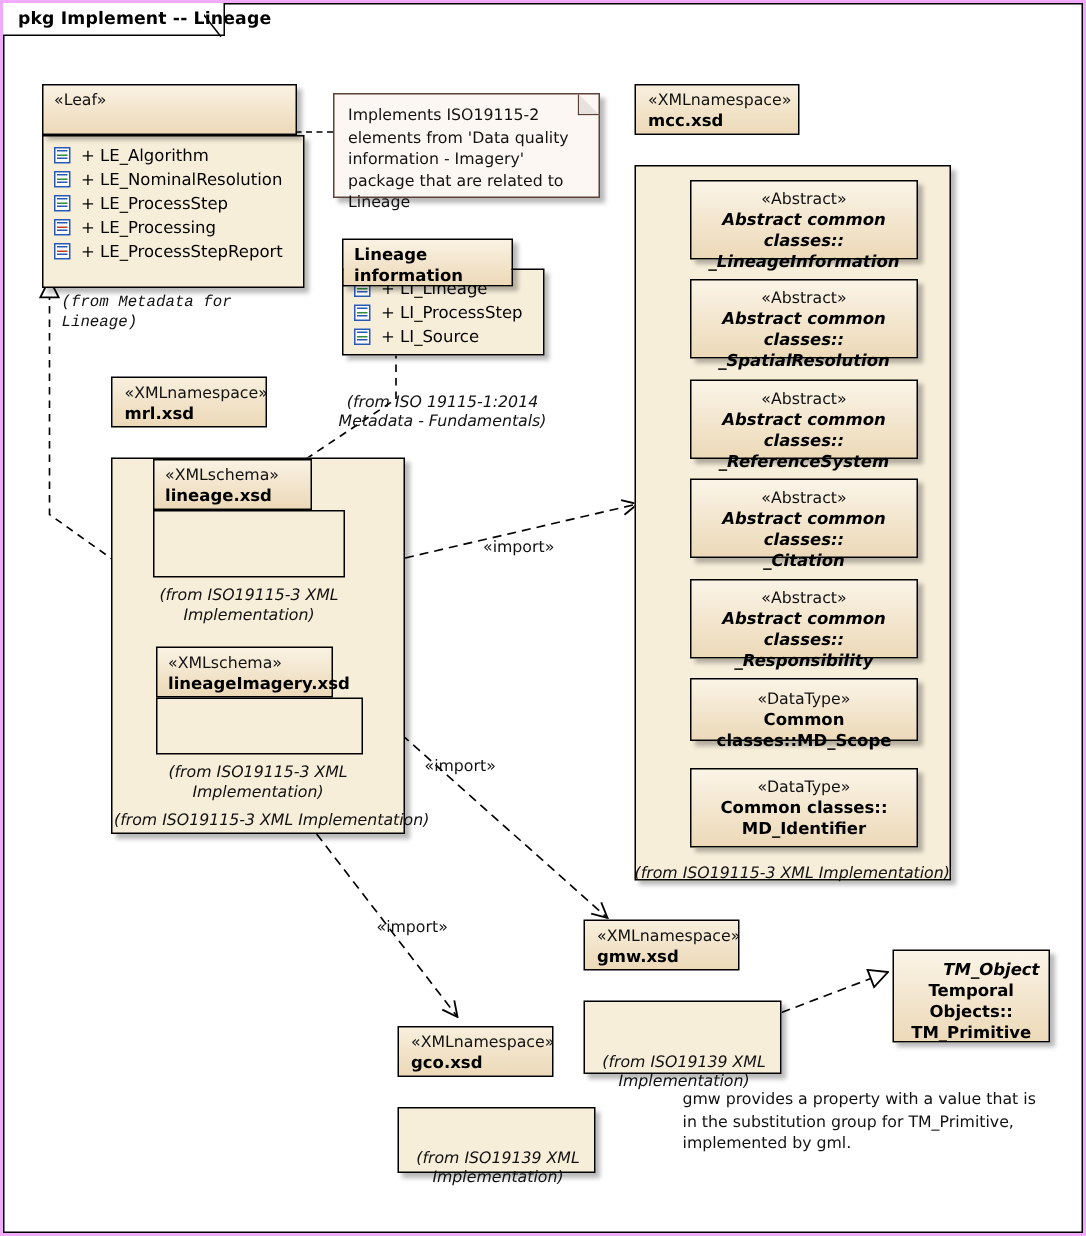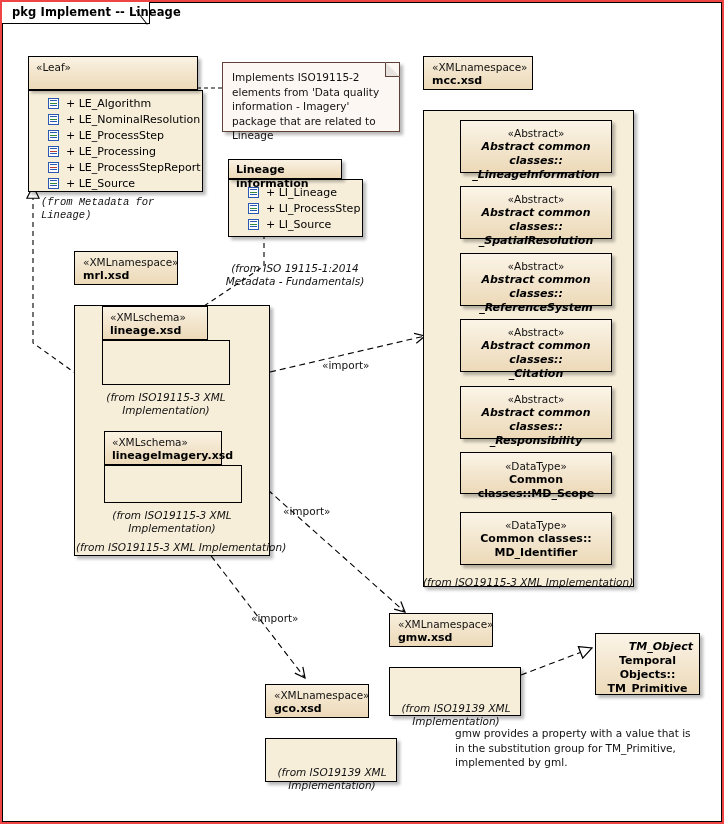--- a/index.html
+++ b/index.html
@@ -4,21 +4,21 @@
 <style>
   * { box-sizing: border-box; }
   html, body {
     margin: 0; padding: 0;
     background: #ffffff;
     font-family: "DejaVu Sans", "Liberation Sans", sans-serif;
   }
   #canvas {
     position: relative;
     width: 724px; height: 824px;
-    background: #ef4444;
+    background: #f0abfc;
     overflow: hidden;
   }
   
   #frame {
     position: absolute; left: 2px; top: 2px;
     width: 720px; height: 820px;
     border: 1.5px solid #000;
     background: #fff;
   }
   #frame-tab {
@@ -64,21 +64,21 @@
   .body-box {
     position: absolute;
     border: 1.2px solid #000;
     background: #f7eeda;
     z-index: 2;
   }
 
   
   .attr {
     display: flex; align-items: center;
-    height: 16px; padding-left: 19px;
+    height: 16px; padding-left: 7px;
     font-size: 11px; color: #000;
   }
   .attr .lbl { margin-left: 7px; white-space: nowrap; }
 
   
   .ticon {
     width: 11px; height: 11px; flex: 0 0 11px;
     border: 1px solid #2a58b0;
     background: #ffffff;
     position: relative;
@@ -230,38 +230,29 @@
     </div>
     <div class="attr">
       <span class="ticon">
           <i class="b" style="top:1px"></i>
           <i class="r" style="top:4px"></i>
           <i class="b" style="top:6.5px"></i>
           <i class="b" style="top:9px"></i>
         </span>
       <span class="lbl">+ LE_ProcessStepReport</span>
     </div>
-    <div class="attr">
-      <span class="ticon">
-          <i class="b" style="top:1px"></i>
-          <i class="g" style="top:4px"></i>
-          <i class="b" style="top:6.5px"></i>
-          <i class="b" style="top:9px"></i>
-        </span>
-      <span class="lbl">+ LE_Source</span>
-    </div>
   </div>
   <div class="pkg-from" style="left:41px; top:196px; width:160px; text-align:left;font-family:Liberation Mono, monospace;">(from Metadata for Lineage)</div>
 
   <div class="note shadow" style="left:222px; top:42px; width:178px; height:70px;">
     <div class="note-fold"></div>
     <span>Implements ISO19115-2 elements from 'Data quality information - Imagery' package that are related to Lineage</span>
   </div>
 
-  <div class="titletab shadow" style="left:228px; top:139px; width:114px; height:20px; padding-top:3px;">
+  <div class="titletab shadow" style="left:228px; top:139px; width:114px; height:32px; padding-top:3px;">
     <div class="clsname">Lineage information</div>
   </div>
   <div class="body-box shadow" style="left:228px; top:159px; width:135px; height:58px; padding-top:4px;">
     <div class="attr">
       <span class="ticon">
           <i class="b" style="top:1px"></i>
           <i class="g" style="top:4px"></i>
           <i class="b" style="top:6.5px"></i>
           <i class="b" style="top:9px"></i>
         </span>

